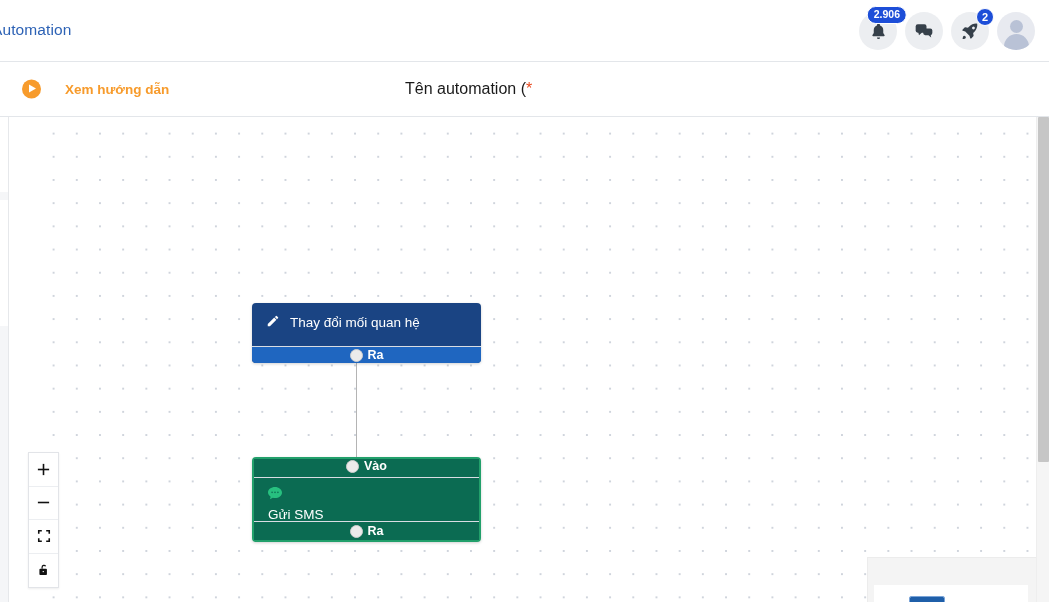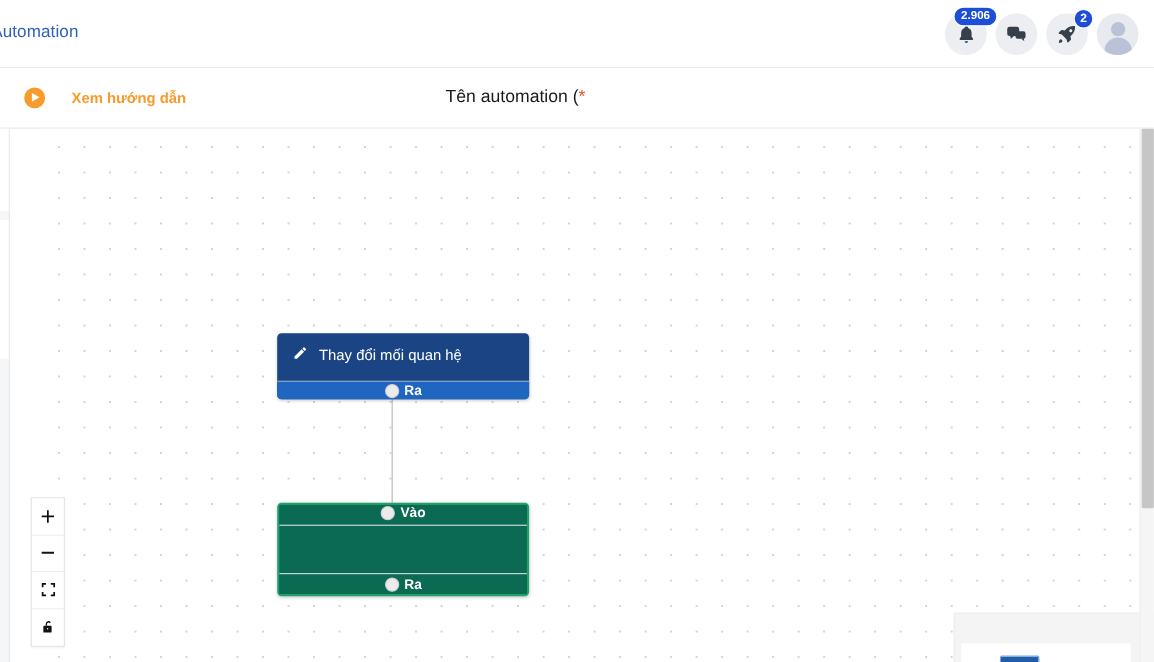--- a/index.html
+++ b/index.html
@@ -360,20 +360,31 @@
       </div>
     </div>
 
     <div class="node node-action">
       <div class="header">
         <span class="port">
           <span class="dot"></span>
           <span>Vào</span>
         </span>
       </div>
+      <div class="body">
+        <span>
+          <svg width="14" height="13" viewBox="0 0 24 22" fill="#27c07f">
+            <path d="M12 0C5.4 0 0 4.1 0 9.2c0 2.9 1.8 5.5 4.5 7.2L3.3 21l5-2.6c1.2.3 2.4.4 3.7.4 6.6 0 12-4.1 12-9.2S18.6 0 12 0z"></path>
+            <circle cx="7" cy="9" r="1.4" fill="#0b6b52"></circle>
+            <circle cx="12" cy="9" r="1.4" fill="#0b6b52"></circle>
+            <circle cx="17" cy="9" r="1.4" fill="#0b6b52"></circle>
+          </svg>
+        </span>
+        <div class="lbl">Gửi SMS</div>
+      </div>
       <div class="footer">
         <span class="port">
           <span class="dot"></span>
           <span>Ra</span>
         </span>
       </div>
     </div>
 
     <div class="minimap">
       <div class="viewport">

